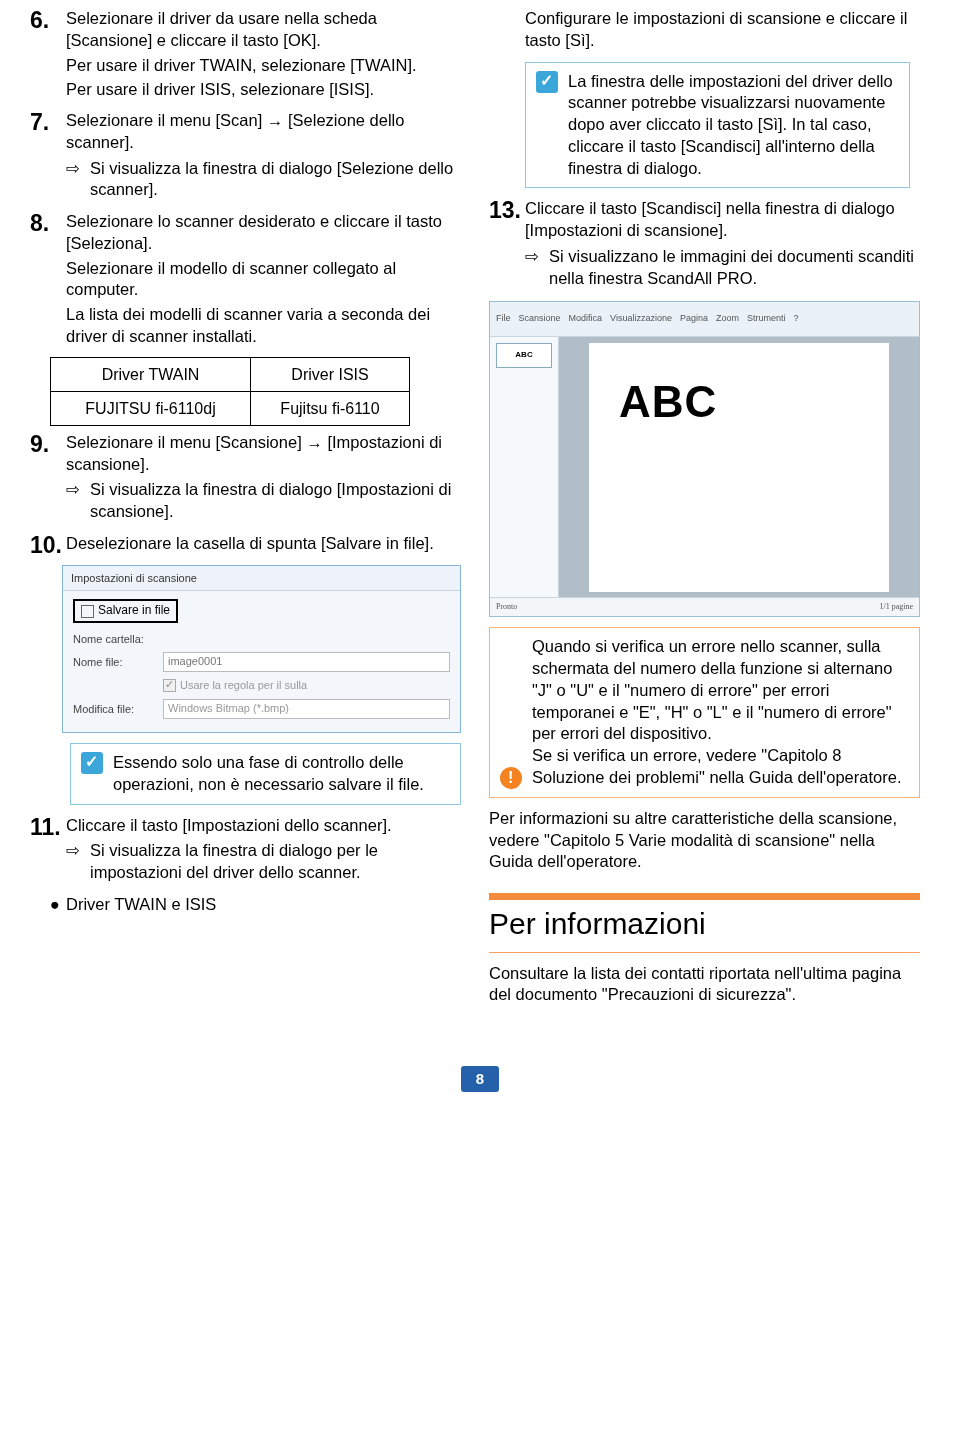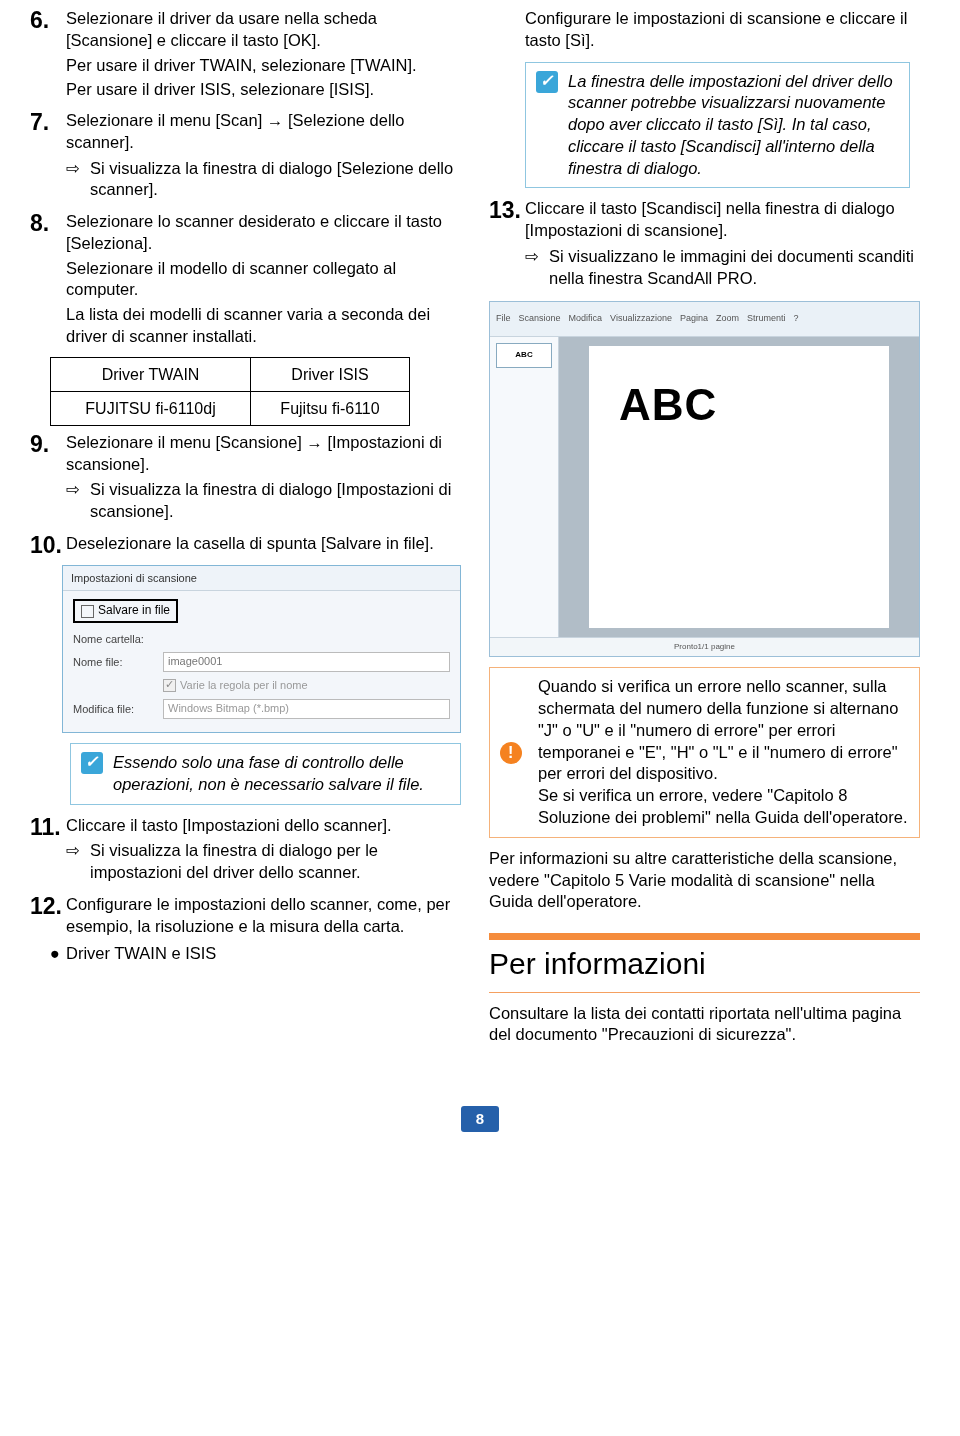--- a/index.html
+++ b/index.html
@@ -106,21 +106,20 @@
     padding: 1px 4px;
     color: #777;
   }
   .note-box {
     border: 1px solid #8fc6e0;
     display: flex;
     padding: 8px 10px;
     margin: 10px 0 10px 40px;
     gap: 10px;
     align-items: flex-start;
-    font-style: italic;
   }
   .note-box.r { margin-left: 0; margin-right: 10px;}
   .note-icon {
     width: 22px;
     height: 22px;
     flex-shrink: 0;
     background: #3aa6d9;
     border-radius: 3px;
     position: relative;
   }
@@ -131,22 +130,22 @@
     left: 4px;
     top: -1px;
     font-size: 16px;
     font-weight: bold;
   }
   .warn-box {
     border: 1px solid #f5b27a;
     display: flex;
     padding: 8px 10px;
     margin: 10px 0;
-    gap: 16px;
-    align-items: center;
+    gap: 10px;
+    align-items: flex-end;
   }
   .warn-icon {
     width: 22px;
     height: 22px;
     flex-shrink: 0;
     background: #f58220;
     border-radius: 50%;
     position: relative;
   }
   .warn-icon::after {
@@ -169,21 +168,21 @@
     display:flex;
     align-items:center;
     font-size:9px;
     color:#555;
     padding:0 6px;
     gap:8px;
     background:#eaf1f7;
   }
   .rs-body {
     display: flex;
-    height: 300px;
+    height: 260px;
   }
   .rs-thumb {
     width: 56px;
     border-right: 1px solid #c8d4de;
     padding: 6px;
     font-size: 9px;
     text-align: center;
     background:#f6f9fc;
   }
   .rs-thumb-item{
@@ -214,22 +213,23 @@
     letter-spacing: 1px;
   }
   .rs-status{
     height:18px;
     border-top:1px solid #c8d4de;
     font-size:8px;
     color:#555;
     display:flex;
     align-items:center;
     padding:0 6px;
-    justify-content:center;
+    justify-content:space-between;
     background:#f2f6f9;
+    font-family:Liberation Serif, serif;
   }
   hr.orange {
     border: none;
     border-top: 7px solid #f58c3c;
     margin: 20px 0 4px 0;
   }
   h2.info {
     font-size: 30px;
     font-weight: normal;
     margin: 4px 0 8px 0;
@@ -339,21 +339,21 @@
         <div class="ss-row">
           <div class="lbl">Nome file:</div>
           <div class="field">image0001</div>
         </div>
         <div class="ss-row">
           <div class="lbl"></div>
           <div style="display:flex;align-items:center;gap:4px;color:#999;">
             <span style="width:11px;height:11px;border:1px solid #aaa;display:inline-block;background:#f0f0f0;position:relative;">
                 <span style="position:absolute;left:1px;top:-3px;color:#888;">✓</span>
               </span>
-            <span>Varie la regola per il nome</span>
+            <span>Usare la regola per il sulla</span>
           </div>
         </div>
         <div class="ss-row">
           <div class="lbl">Modifica file:</div>
           <div class="field" style="color:#999;">Windows Bitmap (*.bmp)</div>
         </div>
       </div>
     </div>
 
     <div class="note-box">
@@ -365,26 +365,20 @@
       <div class="step-num">11.</div>
       <div class="step-body">
         <div>Cliccare il tasto [Impostazioni dello scanner].</div>
         <div class="arrow-item">
           <div class="arr">⇨</div>
           <div class="txt">Si visualizza la finestra di dialogo per le impostazioni del driver dello scanner.</div>
         </div>
       </div>
     </div>
 
-    <div class="step">
-      <div class="step-num">12.</div>
-      <div class="step-body">
-        <div>Configurare le impostazioni dello scanner, come, per esempio, la risoluzione e la misura della carta.</div>
-      </div>
-    </div>
 
     <div class="bullet" style="margin-left:20px;">
       <div class="dot">●</div>
       <div>Driver TWAIN e ISIS</div>
     </div>
 
   </div>
 
   <div class="col">
 

